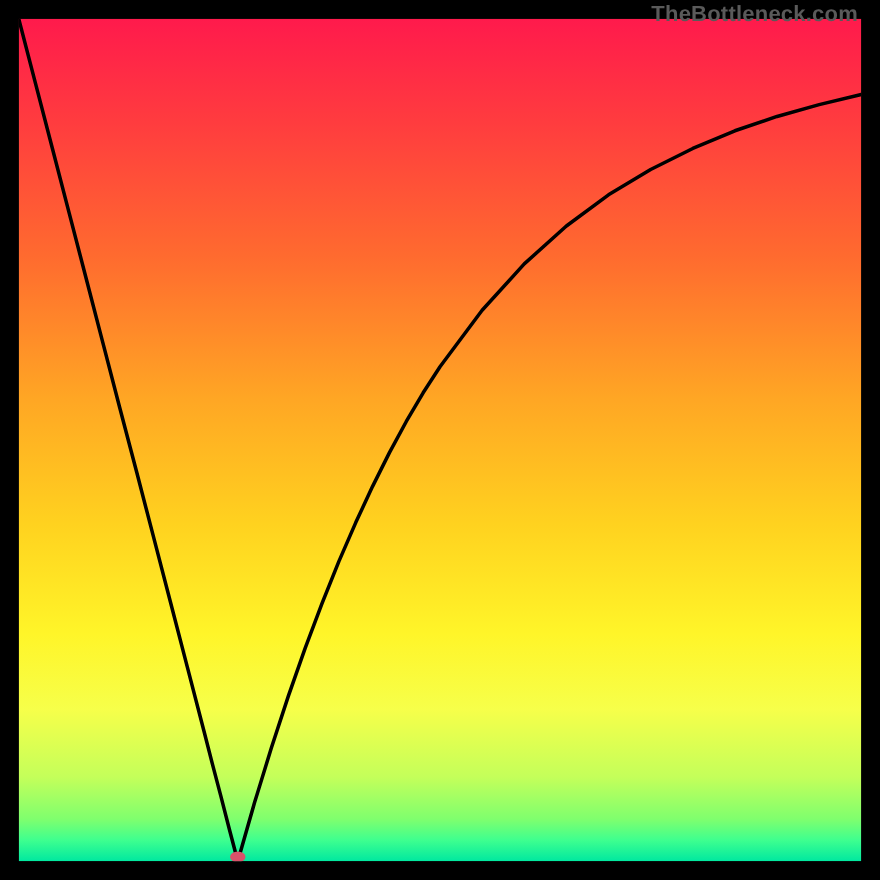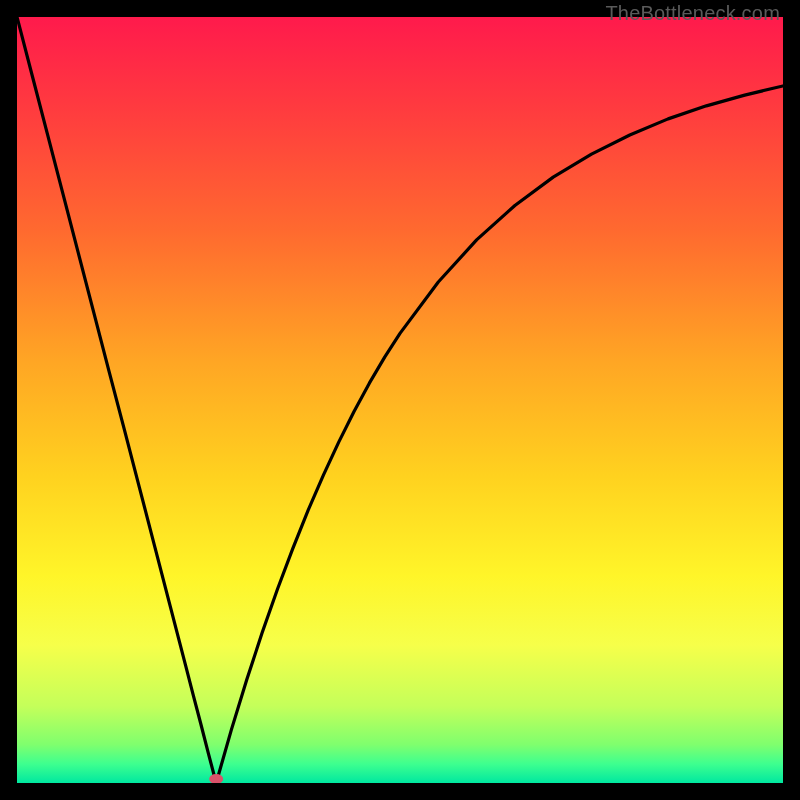--- a/index.html
+++ b/index.html
@@ -25,21 +25,21 @@
     top: 0;
     width: 766px;
     height: 766px;
   }
   .watermark {
     position: absolute;
     top: 2px;
     right: 20px;
     color: #5a5a5a;
     font-size: 20px;
-    font-weight: 400;
+    font-weight: 700;
     letter-spacing: 0.2px;
     user-select: none;
   }
 </style>
 </head>
 <body>
 
 <div class="frame">
   <svg class="plot" viewBox="0 0 766 766" preserveAspectRatio="none">
     <defs>

